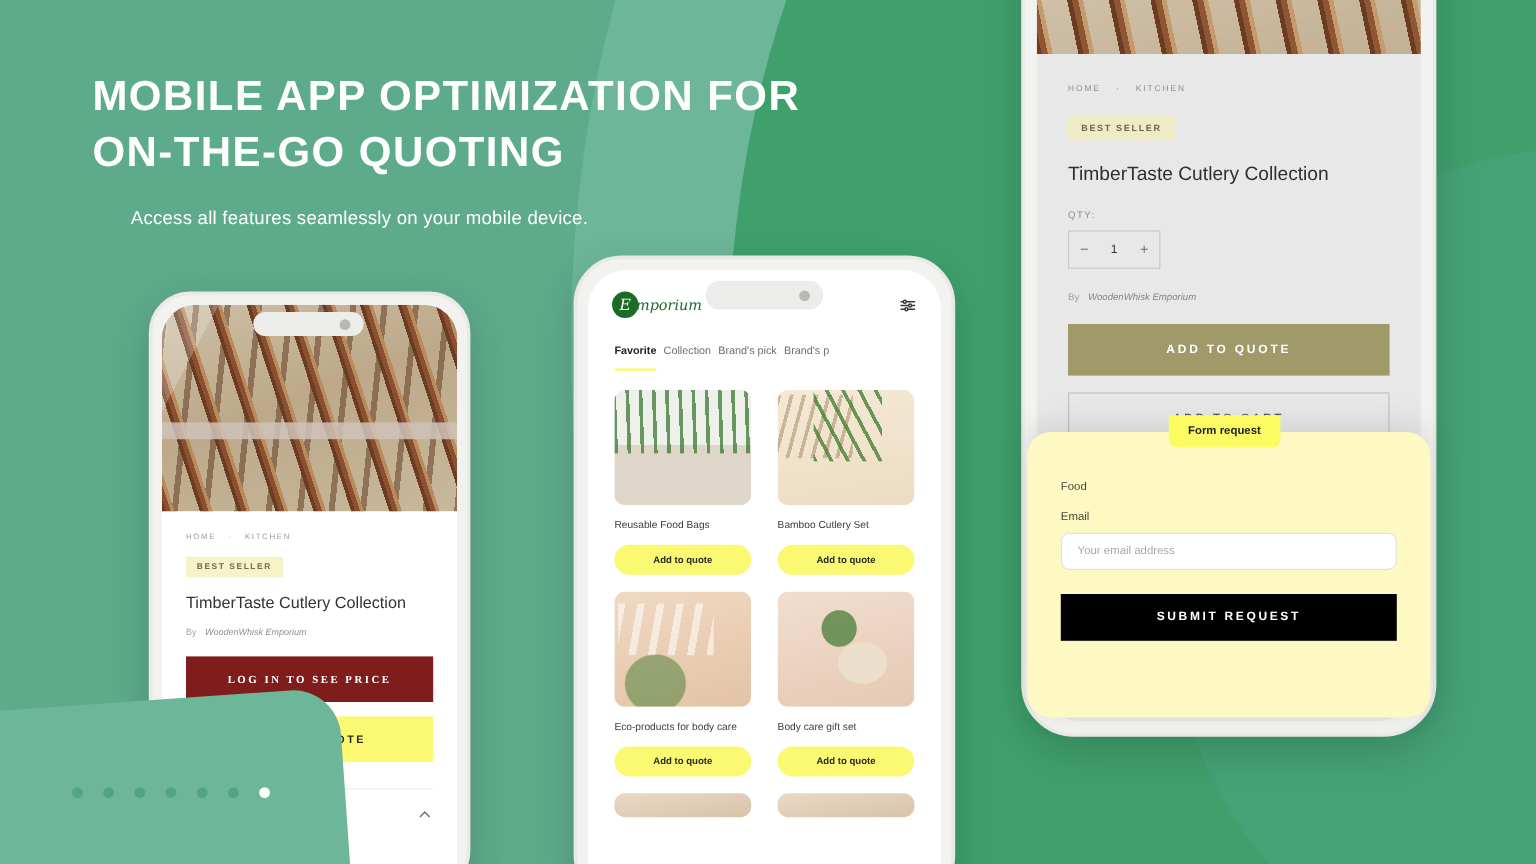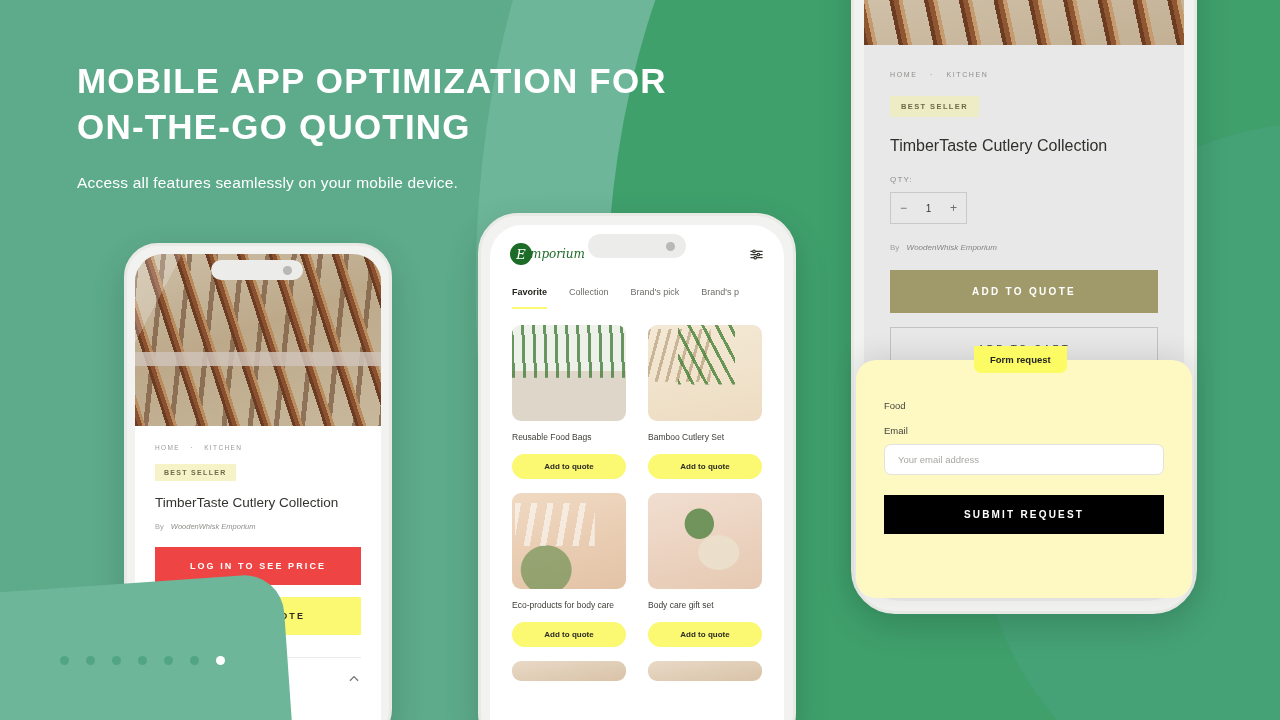--- a/index.html
+++ b/index.html
@@ -45,21 +45,21 @@
     z-index: 6;
   }
 
   
   .headline-wrap { position: absolute; left: 77px; top: 58px; z-index: 4; width: 620px; }
   .headline {
     font-size: 35px; font-weight: bold; color: #ffffff;
     letter-spacing: 1.2px; line-height: 1.32; text-transform: uppercase;
   }
   .subhead {
-    margin-top: 24px; font-size: 15.5px; color: #ffffff; letter-spacing: .2px;
+    margin-top: 24px; font-size: 15.5px; color: #ffffff; letter-spacing: .2px; margin-left: 32px;
   }
 
   
   .dots { position: absolute; left: 60px; top: 656px; display: flex; gap: 17px; z-index: 8; }
   .dot { width: 9px; height: 9px; border-radius: 50%; background: #51a584; }
   .dot.active { background: #ffffff; }
 
   
   .phone {
     position: absolute;
@@ -101,23 +101,23 @@
   .crumbs { font-size: 6.5px; letter-spacing: 1.4px; color: #9a9a96; text-transform: uppercase; }
   .crumbs .sep { margin: 0 7px; }
   .badge {
     display: inline-block; margin-top: 13px; background: #f6f3c9; color: #6f6c4b;
     font-size: 7px; letter-spacing: 1.3px; padding: 5px 9px; text-transform: uppercase; font-weight: 600;
   }
   .prod-title { margin-top: 14px; font-size: 13.5px; color: #33332f; }
   .byline { margin-top: 12px; font-size: 7.5px; color: #a3a39f; }
   .byline em { font-style: italic; color: #8e8e8a; margin-left: 5px; }
   .btn-olive {
-    margin-top: 16px; width: 100%; background: #ef4444; color: #ffffff;
+    margin-top: 16px; width: 100%; background: #7f1d1d; color: #ffffff;
     border: none; padding: 14px 0; font-size: 9px; font-weight: bold;
-    letter-spacing: 2.1px; text-transform: uppercase; cursor: pointer;
+    letter-spacing: 2.1px; text-transform: uppercase; cursor: pointer; font-family: Liberation Serif, serif;
   }
   .btn-yellow {
     margin-top: 12px; width: 100%; background: #fbf871; color: #2b2b27;
     border: none; padding: 14px 0; font-size: 9px; font-weight: bold;
     letter-spacing: 2.1px; text-transform: uppercase; cursor: pointer;
   }
   .accordion {
     margin-top: 22px; border-top: 1px solid #ebebe8; padding-top: 14px;
     display: flex; align-items: flex-start; justify-content: space-between;
   }
@@ -135,21 +135,21 @@
   .logo { display: flex; align-items: center; gap: 1px; }
   .logo-circle {
     width: 22px; height: 22px; border-radius: 50%; background: #1c6b26;
     color: #ffffff; font-family: "DejaVu Serif", serif; font-style: italic;
     font-size: 13px; display: flex; align-items: center; justify-content: center;
   }
   .logo-word {
     font-family: "DejaVu Serif", serif; font-style: italic; font-size: 12px;
     color: #1c6b26; margin-left: -3px;
   }
-  .tabs { display: flex; gap: 22px; padding: 22px 0 0 22px; white-space: nowrap; }
+  .tabs { display: flex; gap: 6px; padding: 22px 0 0 22px; white-space: nowrap; }
   .tab { font-size: 9px; color: #6d6d69; padding-bottom: 10px; cursor: pointer; }
   .tab.active { color: #25251f; font-weight: bold; border-bottom: 2.5px solid #fbf871; }
   .grid { display: grid; grid-template-columns: 1fr 1fr; gap: 14px 22px; padding: 16px 22px 0 22px; }
   .card { display: flex; flex-direction: column; }
   .card-img { width: 100%; height: 96px; border-radius: 9px; }
   .img-plants {
     background:
       repeating-linear-gradient(88deg, rgba(60,120,50,.75) 0 3px, transparent 3px 11px) 0 0/100% 55% no-repeat,
       linear-gradient(180deg, #eef0ea 0 48%, #ddd6c9 48% 100%);
   }

